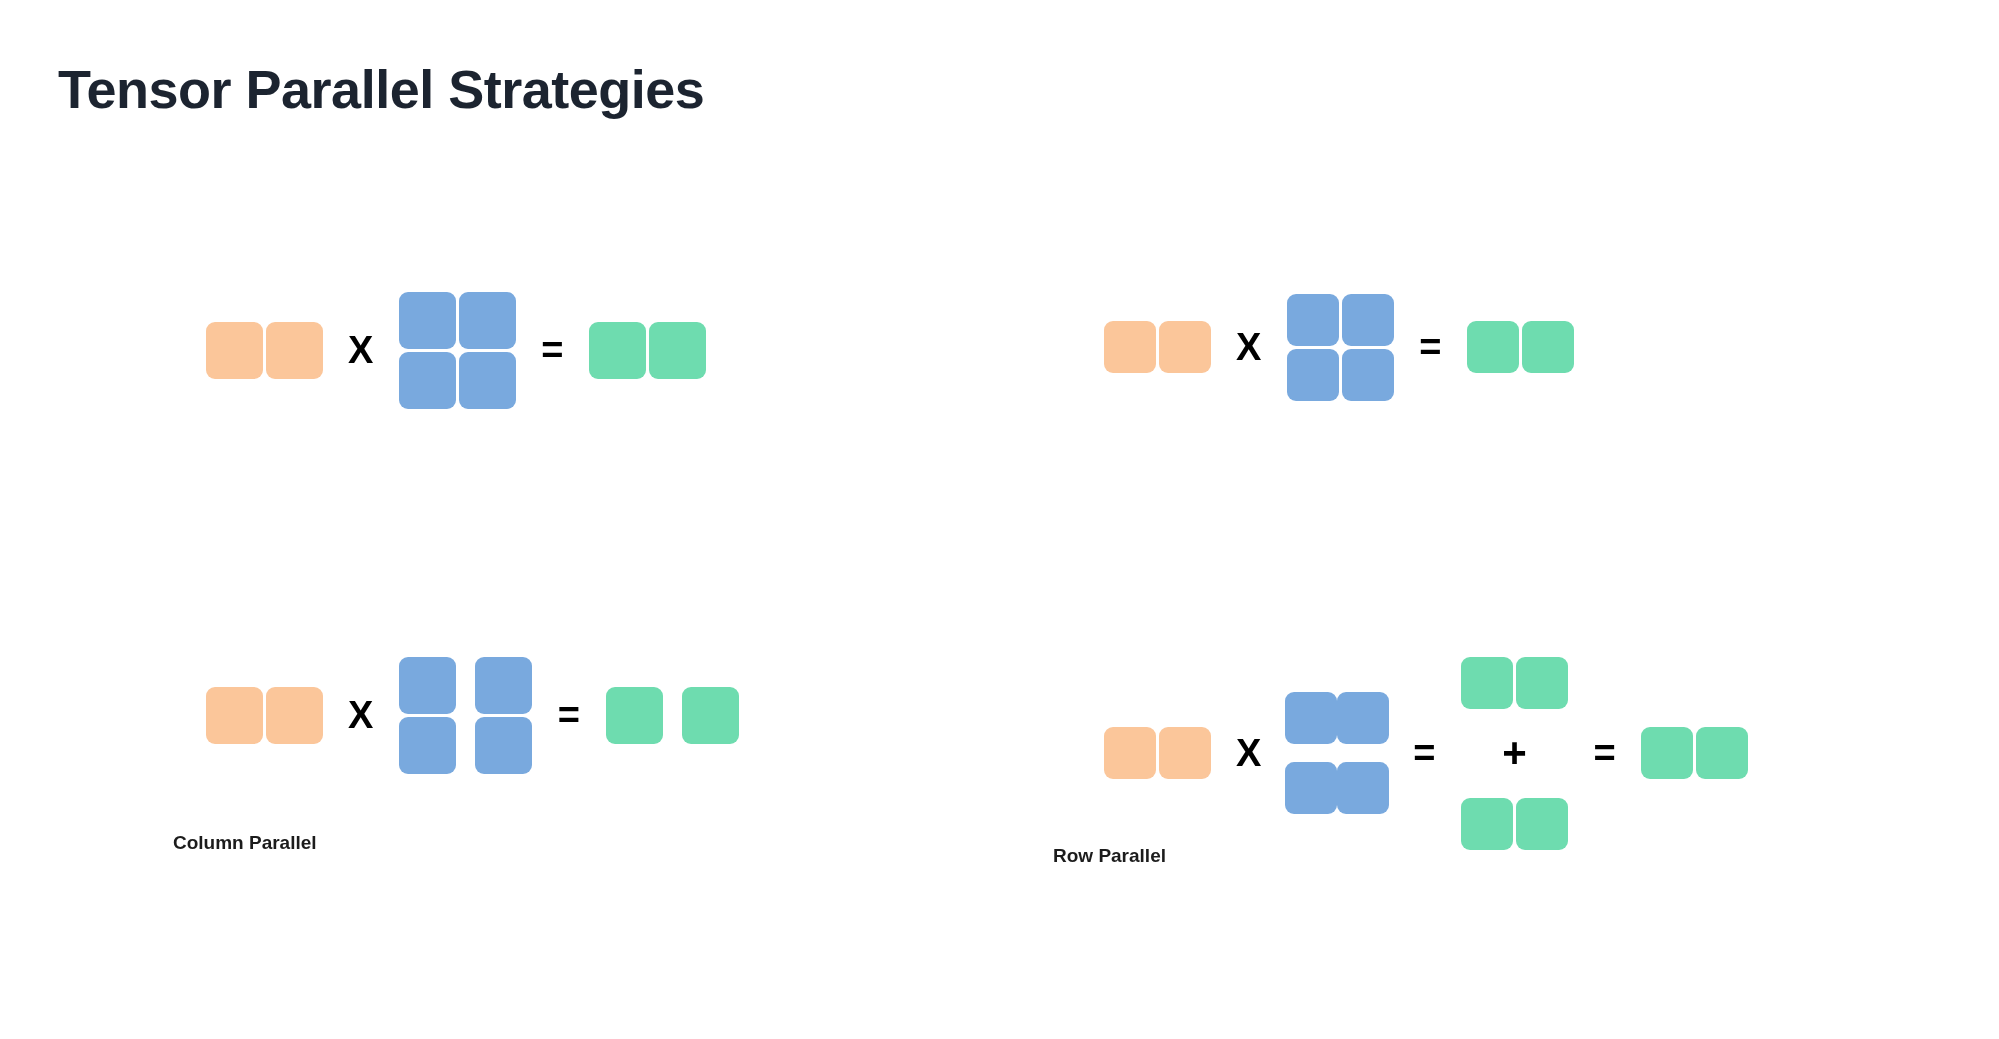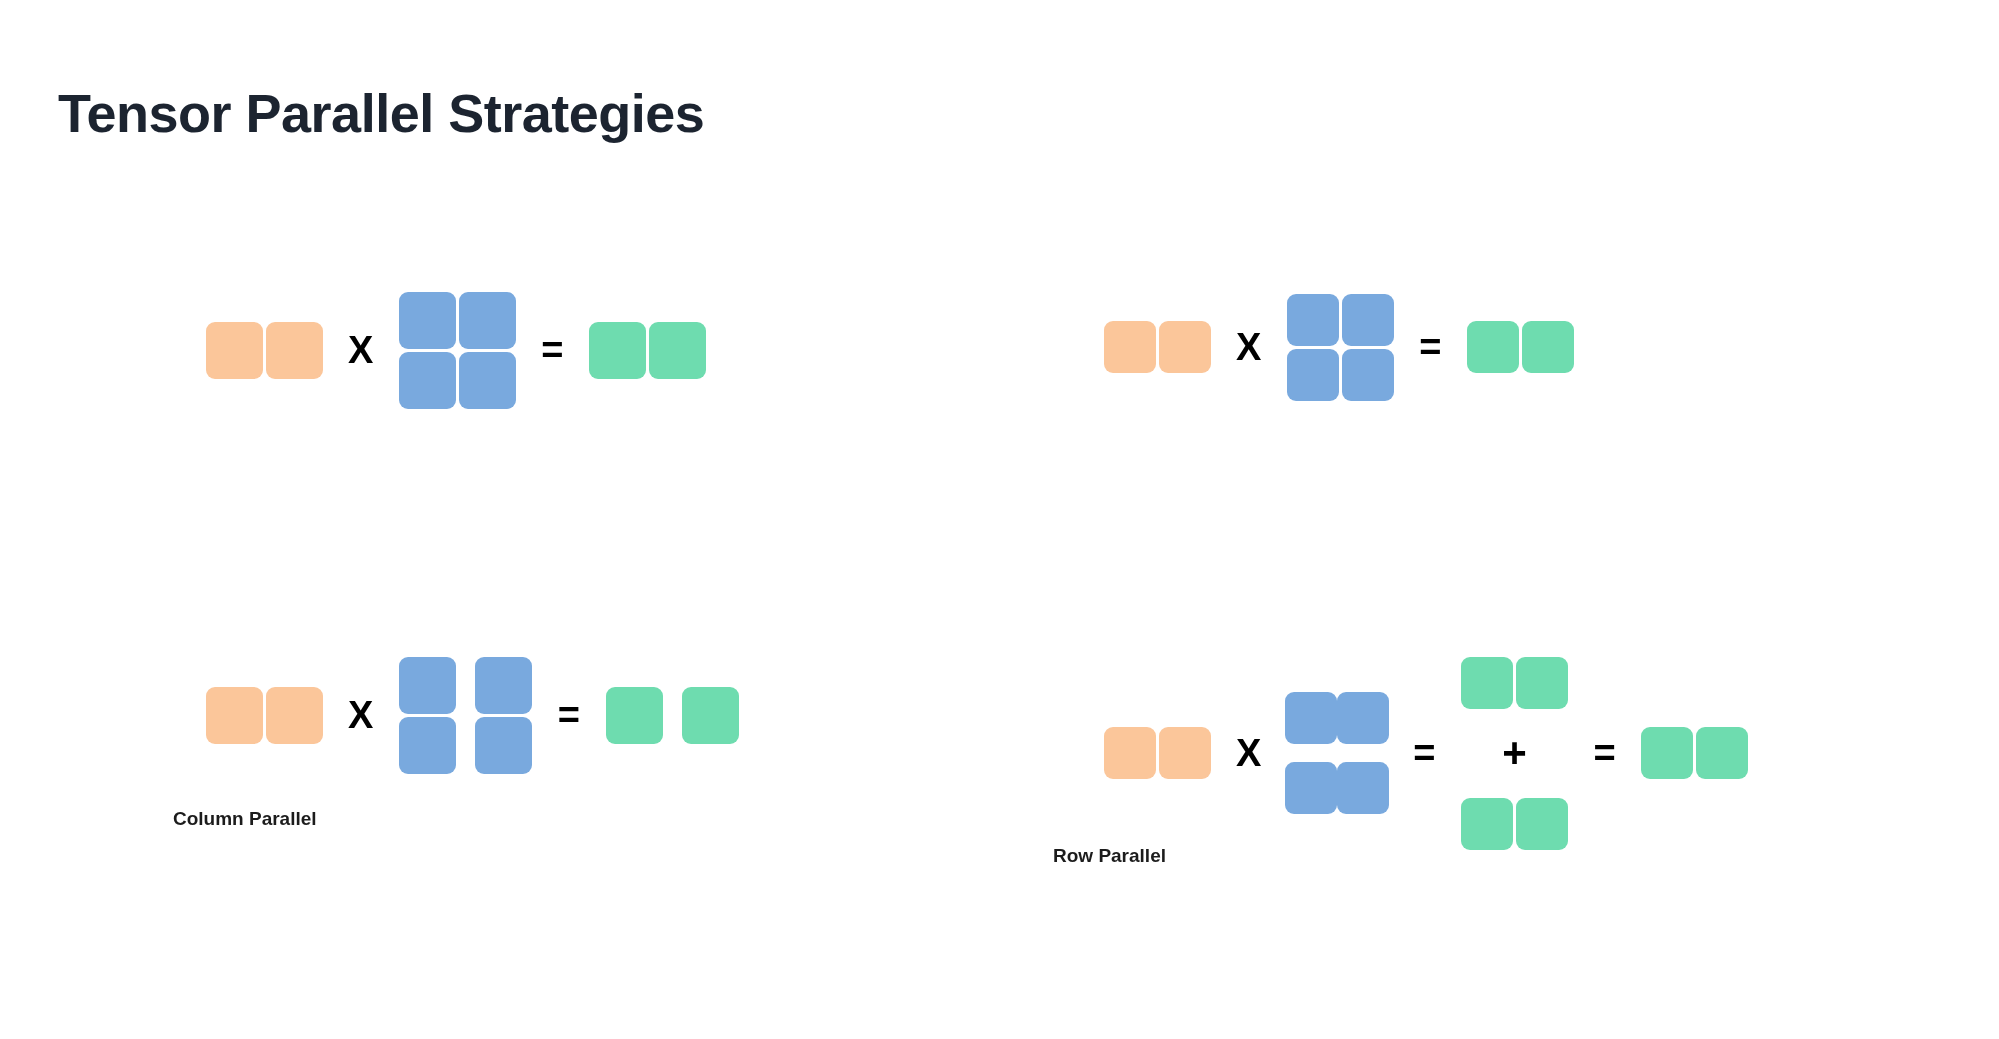--- a/index.html
+++ b/index.html
@@ -18,21 +18,20 @@
   
   #page-title {
     position: absolute;
     left: 58px;
     top: 58px;
     font-size: 54px;
     font-weight: bold;
     color: #1c2430;
     letter-spacing: -0.5px;
     white-space: nowrap;
-    margin-top: 24px;
   }
 
   
   .diagram {
     position: absolute;
     display: flex;
     align-items: center;
   }
   #diagram-top-left    { left: 204px;  top: 290px; }
   #diagram-bottom-left { left: 204px;  top: 655px; }
@@ -90,21 +89,21 @@
   .sum-group .op-plus { margin: 22px 0; }
 
   
   .caption {
     position: absolute;
     font-size: 19px;
     font-weight: bold;
     color: #1c1c1c;
     white-space: nowrap;
   }
-  #caption-column-parallel { left: 173px;  top: 808px; }
+  #caption-column-parallel { left: 173px;  top: 832px; }
   #caption-row-parallel    { left: 1053px; top: 845px; }
 </style>
 </head>
 <body style="background: rgb(255, 255, 255);">
 
 <div id="page-title" style="color: rgb(28, 36, 48);">Tensor Parallel Strategies</div>
 
 <div class="diagram" id="diagram-top-left">
 
   <div class="matrix sz-lg gap-tight">

